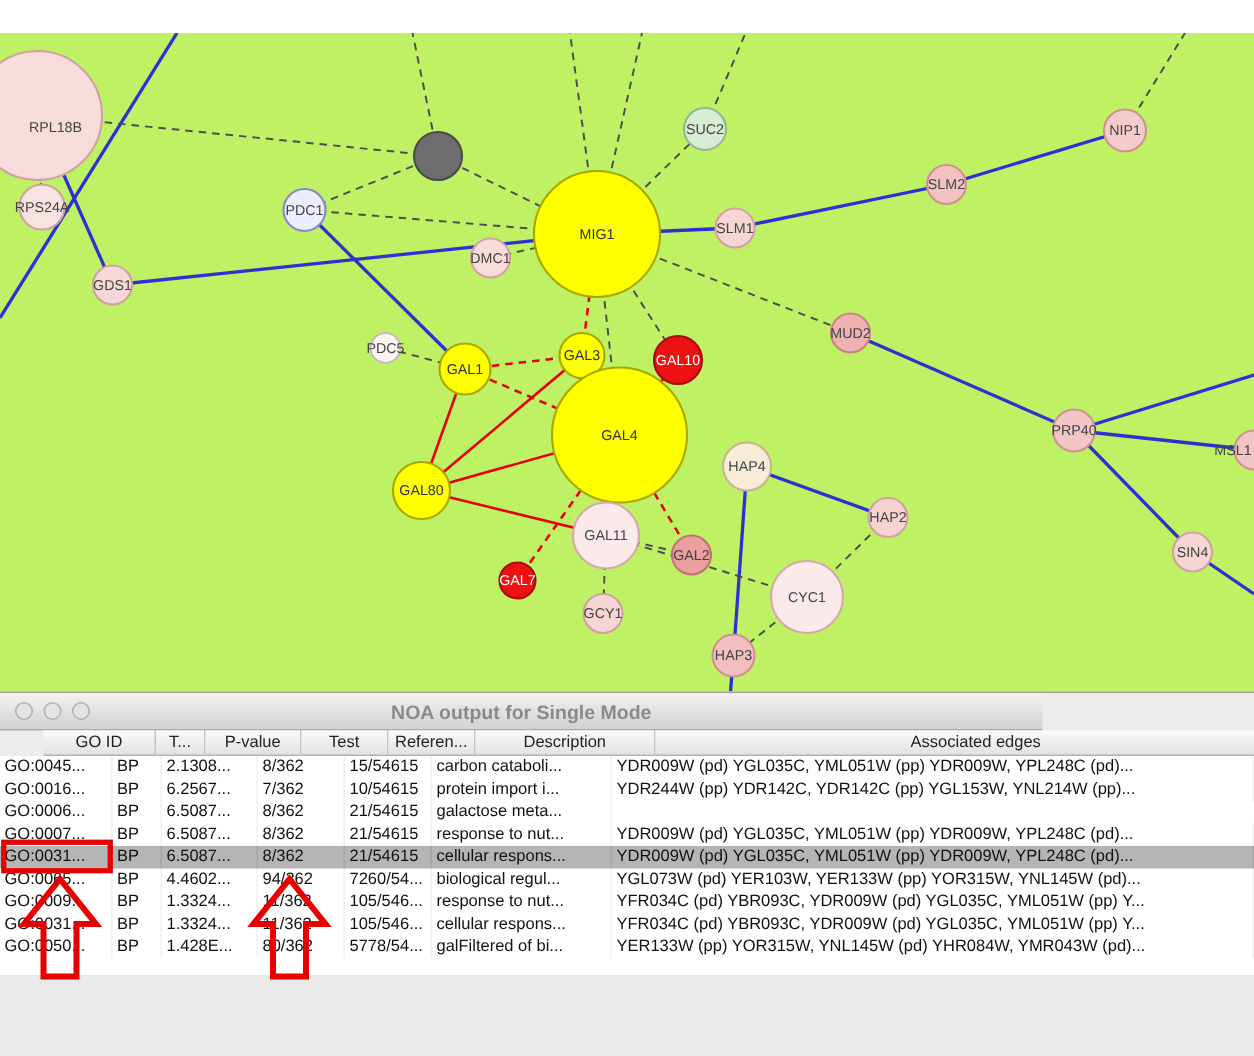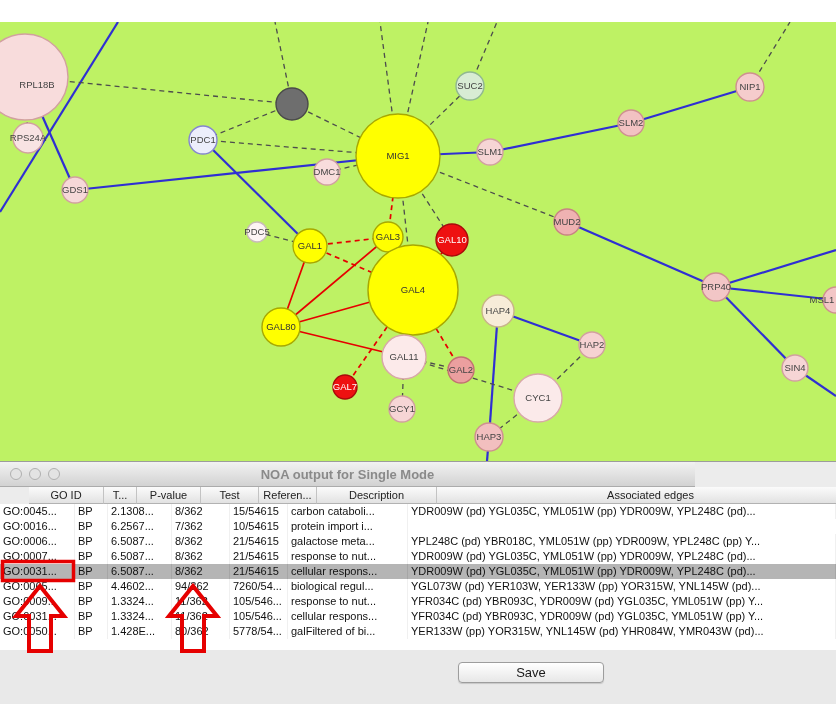--- a/index.html
+++ b/index.html
@@ -245,29 +245,29 @@
         <div class="td">carbon cataboli...</div>
         <div class="td">YDR009W (pd) YGL035C, YML051W (pp) YDR009W, YPL248C (pd)...</div>
       </div>
       <div class="trow">
         <div class="td">GO:0016...</div>
         <div class="td">BP</div>
         <div class="td">6.2567...</div>
         <div class="td">7/362</div>
         <div class="td">10/54615</div>
         <div class="td">protein import i...</div>
+        <div class="td">YDR244W (pp) YDR142C, YDR142C (pp) YGL153W, YNL214W (pp)...</div>
       </div>
       <div class="trow">
         <div class="td">GO:0006...</div>
         <div class="td">BP</div>
         <div class="td">6.5087...</div>
         <div class="td">8/362</div>
         <div class="td">21/54615</div>
         <div class="td">galactose meta...</div>
-        <div class="td">YPL248C (pd) YBR018C, YML051W (pp) YDR009W, YPL248C (pp) Y...</div>
       </div>
       <div class="trow">
         <div class="td">GO:0007...</div>
         <div class="td">BP</div>
         <div class="td">6.5087...</div>
         <div class="td">8/362</div>
         <div class="td">21/54615</div>
         <div class="td">response to nut...</div>
         <div class="td">YDR009W (pd) YGL035C, YML051W (pp) YDR009W, YPL248C (pd)...</div>
       </div>
@@ -312,21 +312,20 @@
         <div class="td">BP</div>
         <div class="td">1.428E...</div>
         <div class="td">80/362</div>
         <div class="td">5778/54...</div>
         <div class="td">galFiltered of bi...</div>
         <div class="td">YER133W (pp) YOR315W, YNL145W (pd) YHR084W, YMR043W (pd)...</div>
       </div>
     </div>
 
   <div id="footer">
-    <button class="mac-btn" id="save-btn">Save</button>
   </div>
 </div>
 
 <svg id="annotation-overlay" viewBox="0 0 836 704" xmlns="http://www.w3.org/2000/svg">
   <rect x="2.5" y="561.5" width="71" height="19" fill="none" stroke-width="3.5" stroke="#e60000"></rect>
   <path d="M40 586 L64 616 L51 616 L51 651 L29 651 L29 616 L16 616 Z" fill="none" stroke-width="4" stroke-linejoin="miter" stroke="#e60000"></path>
   <path d="M193 586 L217 616 L204 616 L204 651 L182 651 L182 616 L169 616 Z" fill="none" stroke-width="4" stroke-linejoin="miter" stroke="#e60000"></path>
 </svg>
 
 </body></html>

